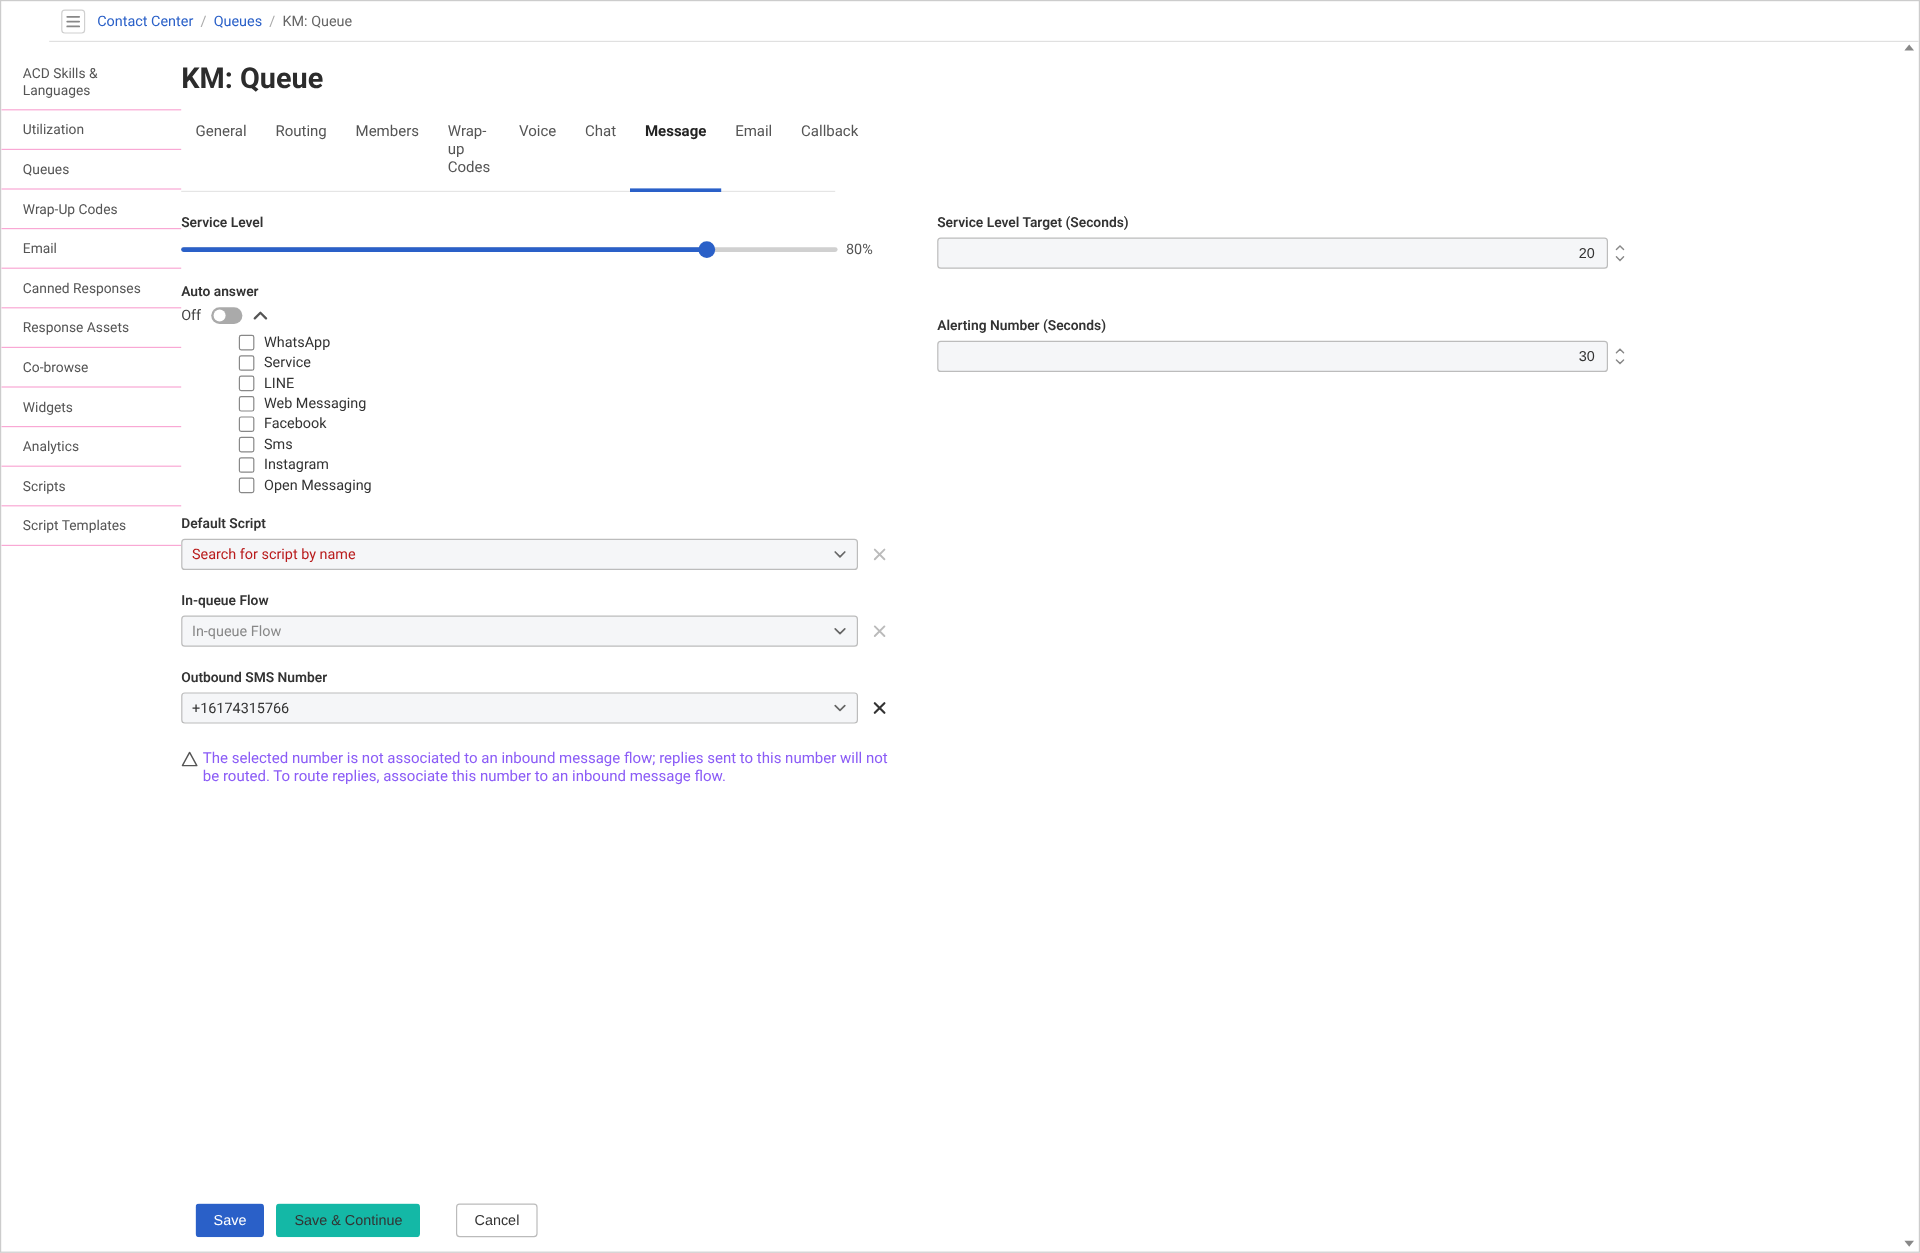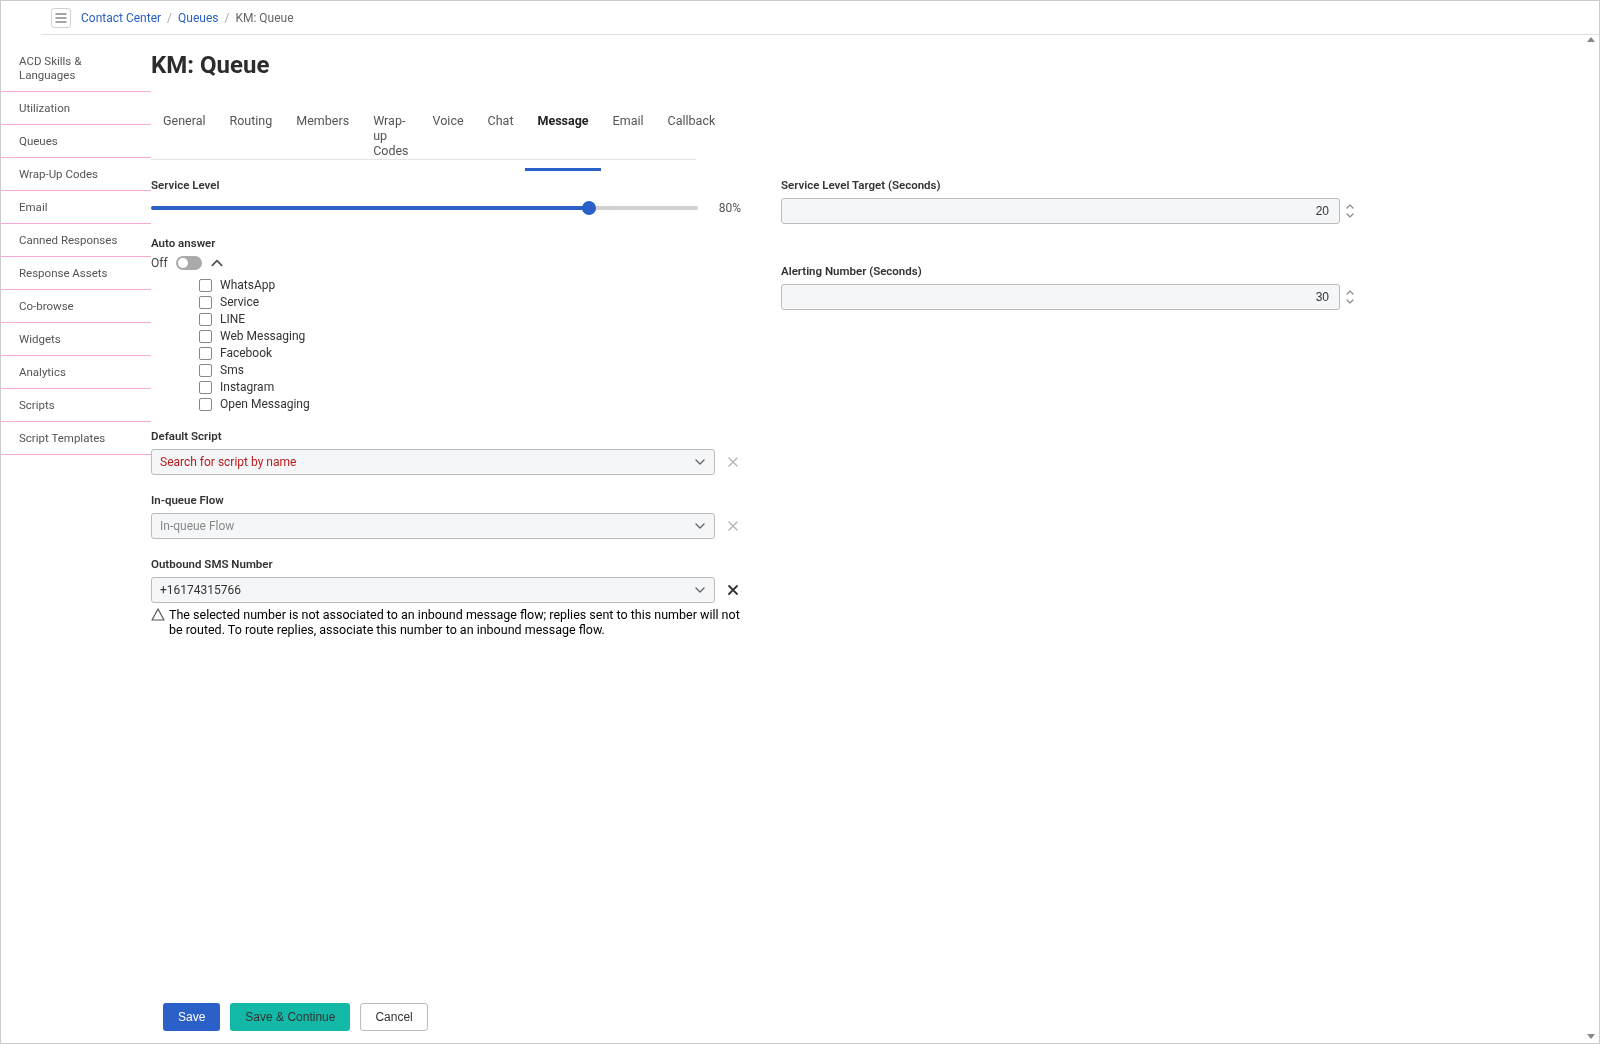--- a/index.html
+++ b/index.html
@@ -84,21 +84,21 @@
     border-bottom: 1px solid #e5e5e5;
     width: 545px;
   }
   .tab {
     padding: 8px 12px 10px 12px;
     font-size: 12.5px;
     color: #555;
     cursor: pointer;
     border-bottom: 3px solid transparent;
     position: relative;
-    top: 12px;
+    top: 1px;
   }
   .tab.active {
     font-weight: 700;
     color: #222;
     border-bottom-color: #2a60c8;
   }
 
   .form-area {
     display: flex;
     gap: 40px;
@@ -109,21 +109,21 @@
 
   .field-label {
     font-size: 11.5px;
     font-weight: 600;
     color: #333;
     margin-bottom: 6px;
     display: block;
   }
 
   
-  .slider-row { display: flex; align-items: center; gap: 7px; text-align: right; }
+  .slider-row { display: flex; align-items: center; gap: 7px; }
   .slider-wrap { position: relative; flex: 1; height: 20px; display:flex; align-items:center;}
   .slider-track {
     position: relative;
     height: 4px; width: 100%;
     background: #d0d0d0;
     border-radius: 2px;
   }
   .slider-fill {
     position: absolute; left:0; top:0; bottom:0;
     background: #2a60c8;
@@ -191,22 +191,22 @@
     position: absolute; right: 8px; top: 50%; transform: translateY(-50%);
     color: #666;
   }
   .clear-btn {
     width: 16px; height: 16px; color: #555; cursor: pointer;
     display: flex; align-items:center; justify-content:center;
   }
   .clear-btn.muted { color: #bbb; }
 
   .warning-row {
-    display: flex; gap: 4px; margin-top: 4px;
-    font-size: 12.5px; color: #000000;
+    display: flex; gap: 4px; margin-top: 22px;
+    font-size: 12.5px; color: #8b5cf6;
     align-items: flex-start;
   }
   .warn-icon { width: 14px; height: 14px; flex-shrink:0; margin-top: 1px;}
 
   
   .num-row { display: flex; align-items: stretch; }
   .num-input {
     flex: 1;
     height: 26px;
     background: #f5f6f8;
@@ -240,21 +240,21 @@
     height: 28px;
     padding: 0 14px;
     border-radius: 3px;
     font-size: 12px;
     cursor: pointer;
     border: 1px solid transparent;
     display: inline-flex; align-items: center;
   }
   .btn-primary { background: #2a60c8; color: #fff; }
   .btn-secondary { background: #14b8a6; color: #333; }
-  .btn-outline { background: #fff; border-color: #bbb; color: #333; }
+  .btn-outline { background: #fff; border-color: #bbb; color: #333; margin-left: 20px; }
 
   .icon-svg { display:block; }
 
   
   .scroll-hint {
     position: absolute;
     right: 2px;
     width: 10px;
     display:flex; flex-direction:column; justify-content:space-between;
     top: 36px; bottom: 4px;

